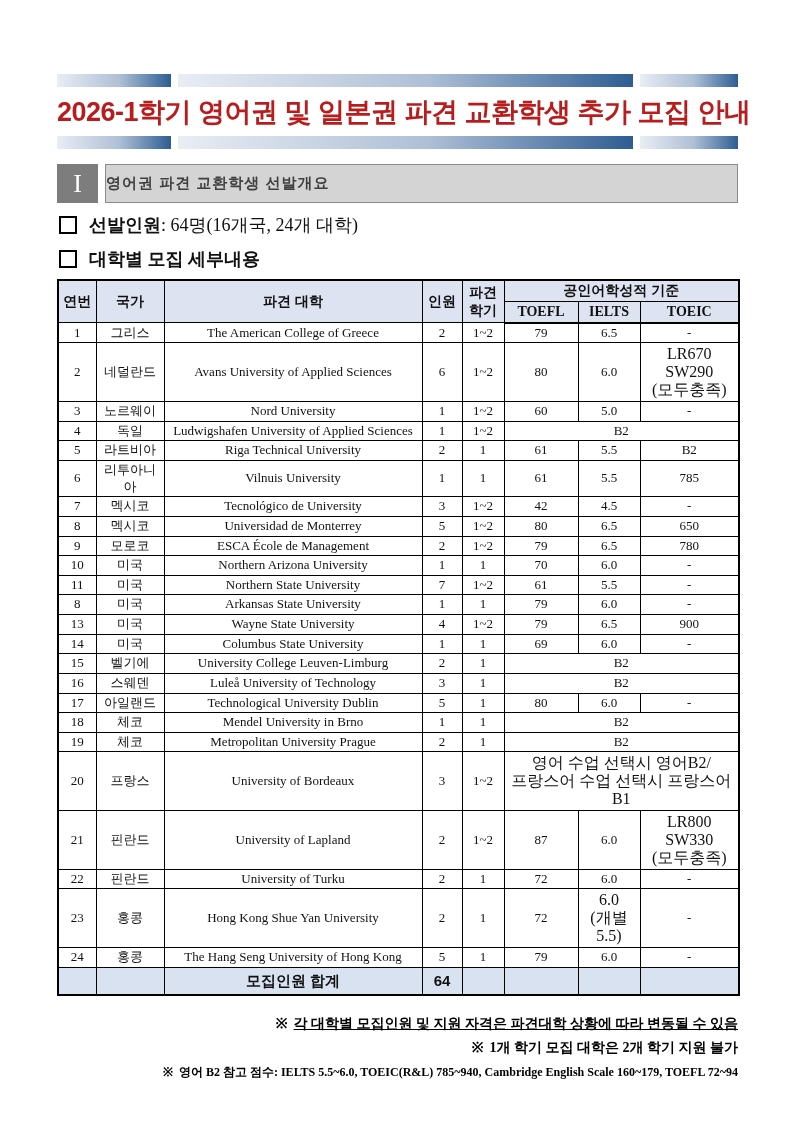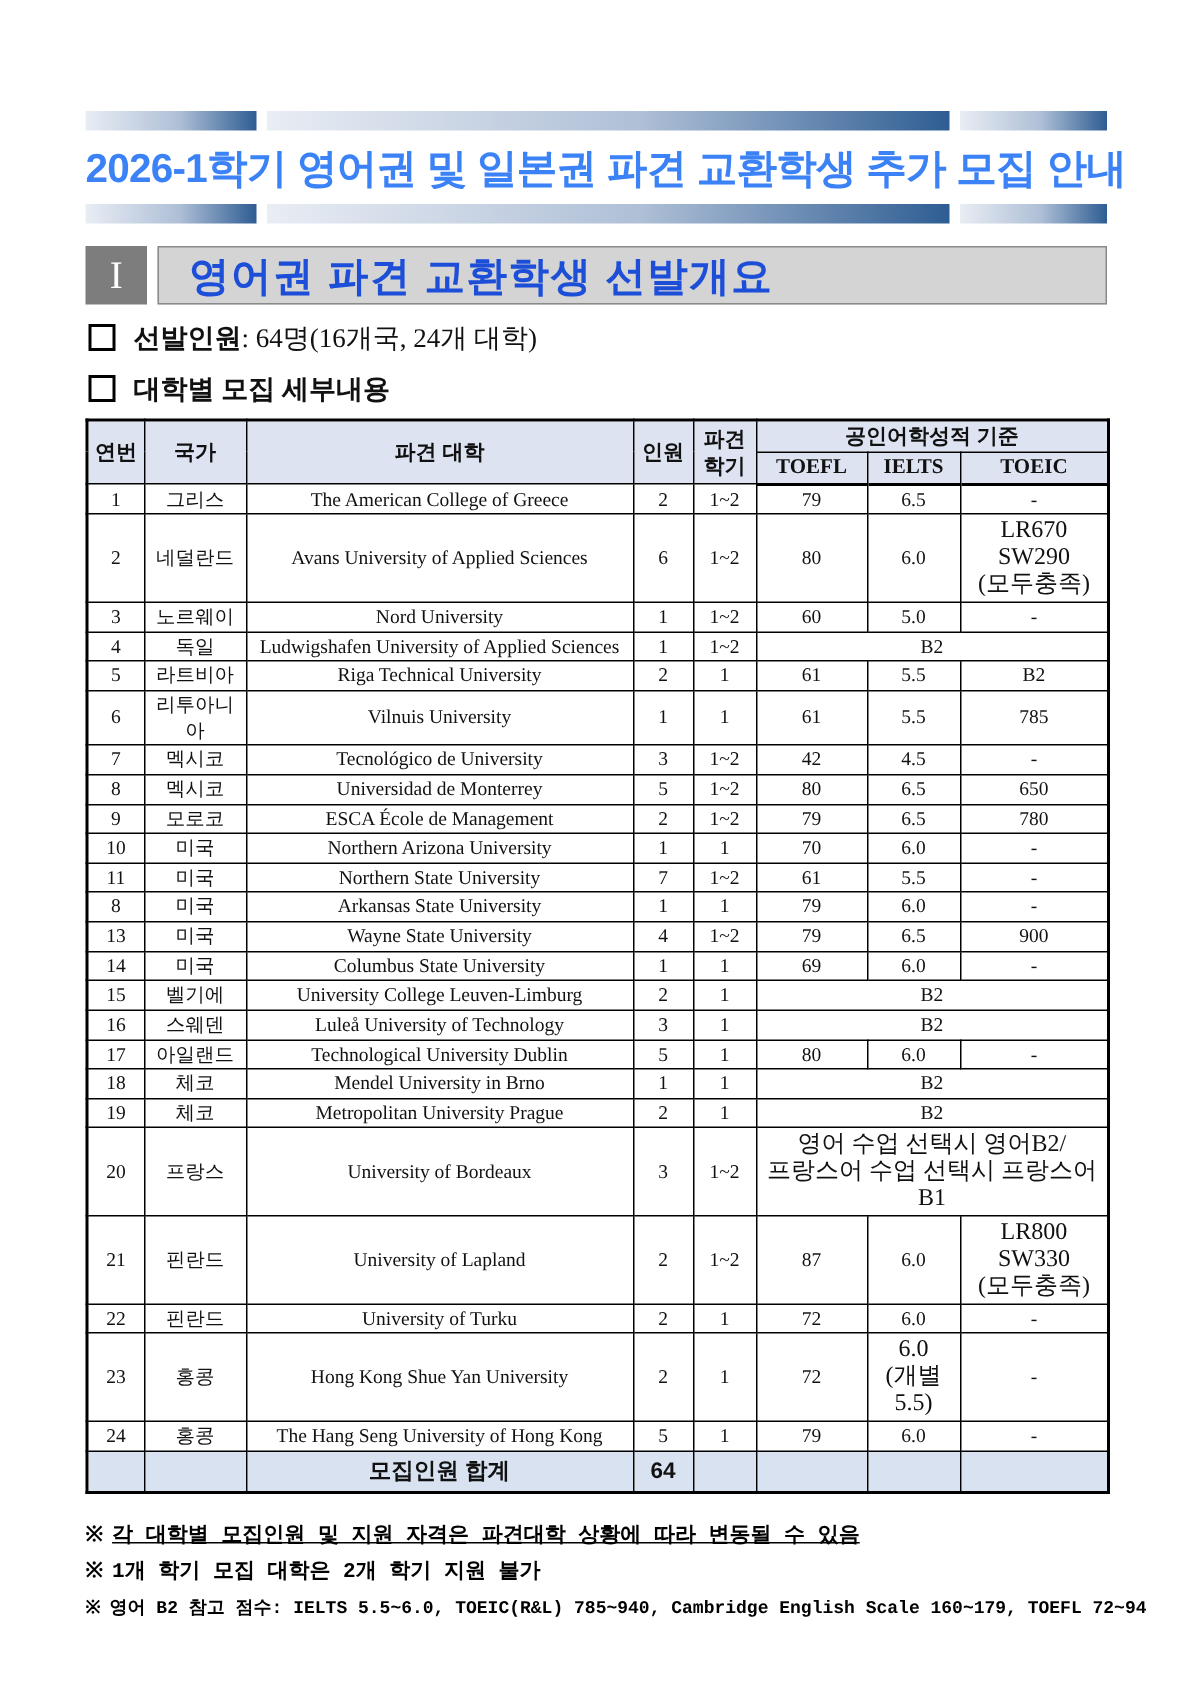--- a/index.html
+++ b/index.html
@@ -12,36 +12,36 @@
   
   .deco-row{display:flex;gap:7px;height:13px;}
   .deco-seg{background:linear-gradient(to right,#e9edf4 0%,#aebfd6 55%,#2e5d93 100%);}
   .seg-a{width:114px;}
   .seg-b{flex:1;}
   .seg-c{width:98px;}
 
   .doc-title{
     font-family:"Liberation Sans","DejaVu Sans",sans-serif;
     font-weight:800;font-size:27px;letter-spacing:-0.5px;
-    text-align:center;color:#3b82f6;line-height:40px;margin:5px 0 4px 0;
+    text-align:center;color:#b91c1c;line-height:40px;margin:5px 0 4px 0;
     white-space:nowrap;
   }
 
   
   .section-row{display:flex;align-items:stretch;gap:7px;margin-top:15px;height:39px;}
   .numeral-box{
     width:41px;background:#7d7d7d;color:#fff;
     font-family:"Liberation Serif",serif;font-size:26px;
     display:flex;align-items:center;justify-content:center;
   }
   .section-bar{
     flex:1;background:#d4d4d4;border:1px solid #8a8a8a;
-    display:flex;align-items:center;padding-left:20px;
+    display:flex;align-items:center;
     font-family:"Liberation Sans","DejaVu Sans",sans-serif;
-    font-weight:800;font-size:27px;color:#1d4ed8;letter-spacing:1px;
+    font-weight:800;font-size:15px;color:#404040;letter-spacing:1px;
   }
 
   
   .bullet{display:flex;align-items:center;margin-top:10px;font-size:18px;line-height:24px;}
   .checkbox{
     width:14px;height:14px;border:2px solid #000;display:inline-block;
     margin:0 12px 0 2px;flex:0 0 auto;background:#fff;
   }
   .bullet .lbl{font-weight:bold;}
   .bullet .val{font-weight:normal;}
@@ -63,22 +63,22 @@
     font-weight:bold;font-size:14px;border-top:1px solid #000;border-bottom:1px solid #000;
   }
   table.univ thead tr.sub th{font-family:"Liberation Serif",serif;border-bottom:2.5px solid #000;}
   table.univ td.multi{font-size:16px;line-height:1.12;padding:2px 1px;}
   tr.total-row td{
     background:#d8e2f1;font-weight:bold;
     font-family:"Liberation Sans","DejaVu Sans",sans-serif;font-size:15px;height:24px;
   }
 
   
-  .notes{margin-top:16px;font-family:Liberation Mono, monospace;
-    font-weight:bold;font-size:14px;line-height:24px;color:#000;}
+  .notes{margin-top:16px;font-family:Liberation Serif, serif;
+    font-weight:bold;font-size:14px;line-height:24px;color:#000;text-align:right;}
   .note{white-space:nowrap;}
   .note .marker{margin-right:6px;}
   .note-underline .txt{text-decoration:underline;}
   .note-red{color:#ff0000;}
   .note-wide{font-size:12px;}
 </style>
 </head>
 <body>
 
 <div class="content">

